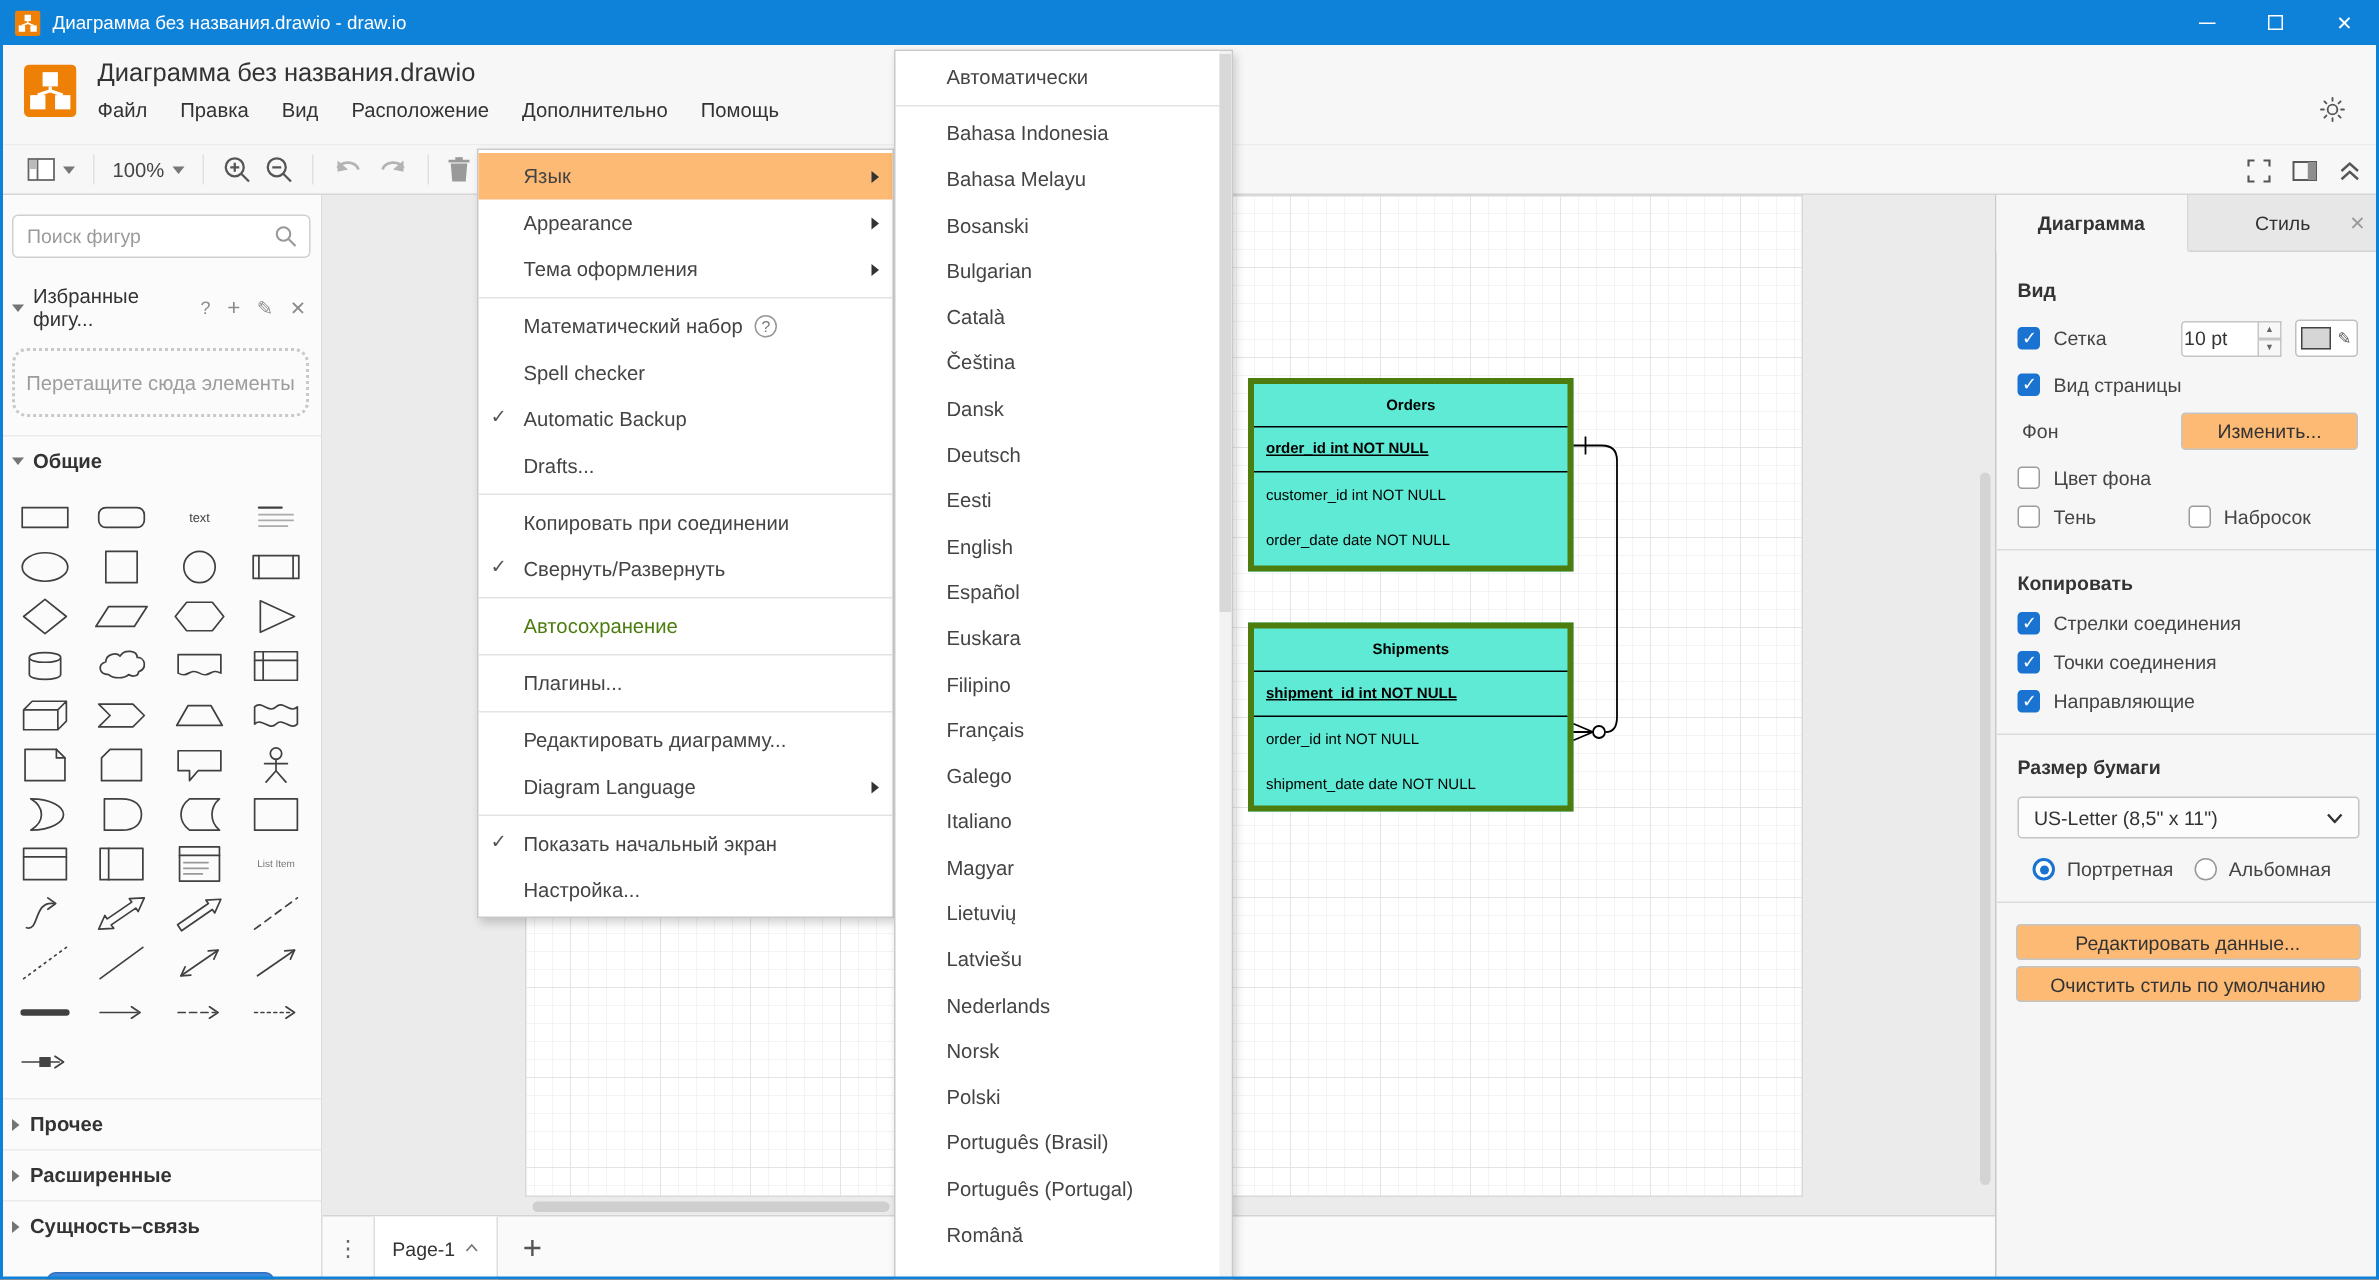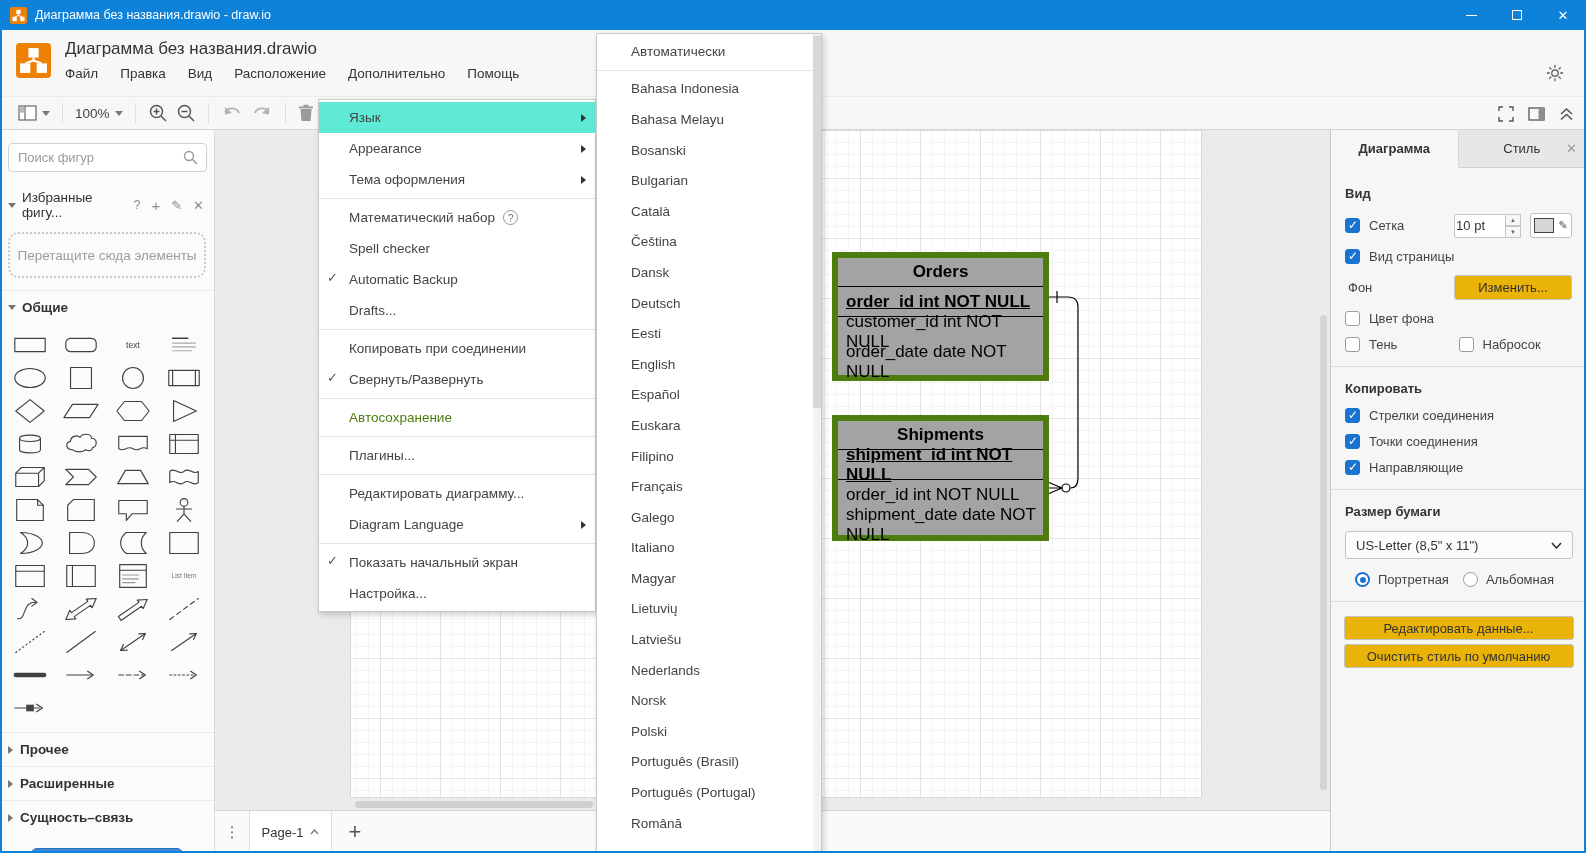--- a/index.html
+++ b/index.html
@@ -61,21 +61,21 @@
   .canvas { position:relative; flex:1; background:#ebebeb; overflow:hidden; }
   .page { position:absolute; left:135px; top:0; width:852px; height:668px; background:
       linear-gradient(#e4e4e4 1px, transparent 1px),
       linear-gradient(90deg,#e4e4e4 1px, transparent 1px),
       linear-gradient(#f4f4f4 1px, transparent 1px),
       linear-gradient(90deg,#f4f4f4 1px, transparent 1px),
       #ffffff;
     background-size:60px 60px,60px 60px,12px 12px,12px 12px;
     background-position:29px 47px,29px 47px,5px 11px,5px 11px;
     border:1px solid #d9d9d9; }
-  .ertable { position:absolute; width:217px; background:#a3a3a3; border:6px solid #4d7c0f; font-size:17px; color:#000; }
+  .ertable { position:absolute; width:217px; background:#5eead4; border:4px solid #4d7c0f; font-size:10px; color:#000; }
   .ertable .ttl { height:29px; border-bottom:1px solid #000; display:flex; align-items:center; justify-content:center; font-weight:bold; }
   .ertable .row { height:30px; display:flex; align-items:center; padding-left:8px; }
   .ertable .row.pk { font-weight:bold; text-decoration:underline; border-bottom:1px solid #000; }
   .tbl-0 { left:617px; top:122px; height:129px; }
   .tbl-1 { left:617px; top:285px; height:126px; }
   .conn-svg { position:absolute; inset:0; pointer-events:none; }
   .hscroll { position:absolute; left:140px; bottom:2px; width:238px; height:7px; background:#cfcfcf; border-radius:4px; }
   .vscroll { position:absolute; right:3px; top:185px; width:7px; height:475px; background:#d4d4d4; border-radius:4px; }
 
   
@@ -99,38 +99,38 @@
   .radio { width:15px; height:15px; border-radius:50%; border:1px solid #999; background:#fff; margin-right:8px; position:relative; flex:none; }
   .radio.on { border-color:#1a73d1; border-width:2px; }
   .radio.on::after { content:""; position:absolute; left:2.5px; top:2.5px; width:6px; height:6px; border-radius:50%; background:#1a73d1; }
   .grid-size { margin-left:auto; display:flex; align-items:center; }
   .grid-size input { width:52px; height:24px; border:1px solid #c6c6c6; border-radius:3px 0 0 3px; text-align:right; padding-right:20px; font-size:13px; color:#333; background:#fff; font-family:"Liberation Sans",sans-serif; }
   .stepper { display:flex; flex-direction:column; }
   .stepper span { width:15px; height:12px; border:1px solid #c6c6c6; border-left:none; background:#f7f7f7; font-size:6px; color:#666; display:flex; align-items:center; justify-content:center; }
   .swatch-btn { margin-left:9px; width:42px; height:25px; border:1px solid #c0c0c0; border-radius:3px; background:#fff; display:flex; align-items:center; justify-content:center; gap:4px; }
   .swatch { width:20px; height:15px; background:#d6d6d6; border:1px solid #444; }
   .pencil { font-size:11px; color:#555; }
-  .btn { background:#eab308; border:1px solid #c4c4c4; border-radius:3px; height:25px; font-size:13px; color:#333; font-family:"Liberation Sans",sans-serif; }
+  .btn { background:#fdba74; border:1px solid #c4c4c4; border-radius:3px; height:25px; font-size:13px; color:#333; font-family:"Liberation Sans",sans-serif; }
   .change-btn { margin-left:auto; width:118px; }
   .fhr { border-top:1px solid #dcdcdc; margin:14px -14px 14px -14px; }
   .half { width:50%; display:flex; align-items:center; }
   .fselect { width:228px; height:28px; border:1px solid #c4c4c4; border-radius:3px; background:#fcfcfc; display:flex; align-items:center; padding:0 10px; margin-bottom:13px; }
   .fselect .sel-label { flex:1; font-size:13px; color:#333; }
   .radios { display:flex; align-items:center; padding-left:10px; margin-bottom:4px; }
   .radios label { margin-right:14px; }
   .fbuttons { display:flex; flex-direction:column; gap:4px; align-items:center; }
   .fbuttons .btn { width:230px; height:24px; }
 
   
   .menu { position:absolute; background:#fff; border:1px solid #c9c9c9; box-shadow:2px 3px 6px rgba(0,0,0,.18); z-index:60; padding:2px 0; }
   #more-menu { left:318px; top:99px; width:278px; }
   #lang-menu { left:596px; top:33px; width:226px; height:820px; overflow:hidden; z-index:61; }
   .menu-item { height:31px; display:flex; align-items:center; position:relative; padding:0 26px 0 30px; font-size:13.5px; color:#444; }
   #lang-menu .menu-item { padding-left:34px; height:30.6px; }
-  .menu-item.hl { background:#5eead4; }
+  .menu-item.hl { background:#fdba74; }
   .menu-item.disabled { color:#4d7c0f; }
   .menu-item .check { position:absolute; left:8px; top:6px; color:#555; font-size:13px; }
   .menu-item .sub-arrow { position:absolute; right:9px; width:0; height:0; border-top:4px solid transparent; border-bottom:4px solid transparent; border-left:5px solid #333; }
   .menu-item .help-ic { margin-left:8px; width:15px; height:15px; border:1px solid #979797; border-radius:50%; color:#777; font-size:10.5px; display:flex; align-items:center; justify-content:center; }
   .menu-sep { border-top:1px solid #e3e3e3; margin:3px 0; }
   .lang-scrollbar { position:absolute; right:0; top:0; width:8px; height:100%; background:#f2f2f2; }
   .lang-thumb { position:absolute; right:0; top:2px; width:8px; height:372px; background:#d8d8d8; }
 
   svg.ic { display:block; }
 </style>

